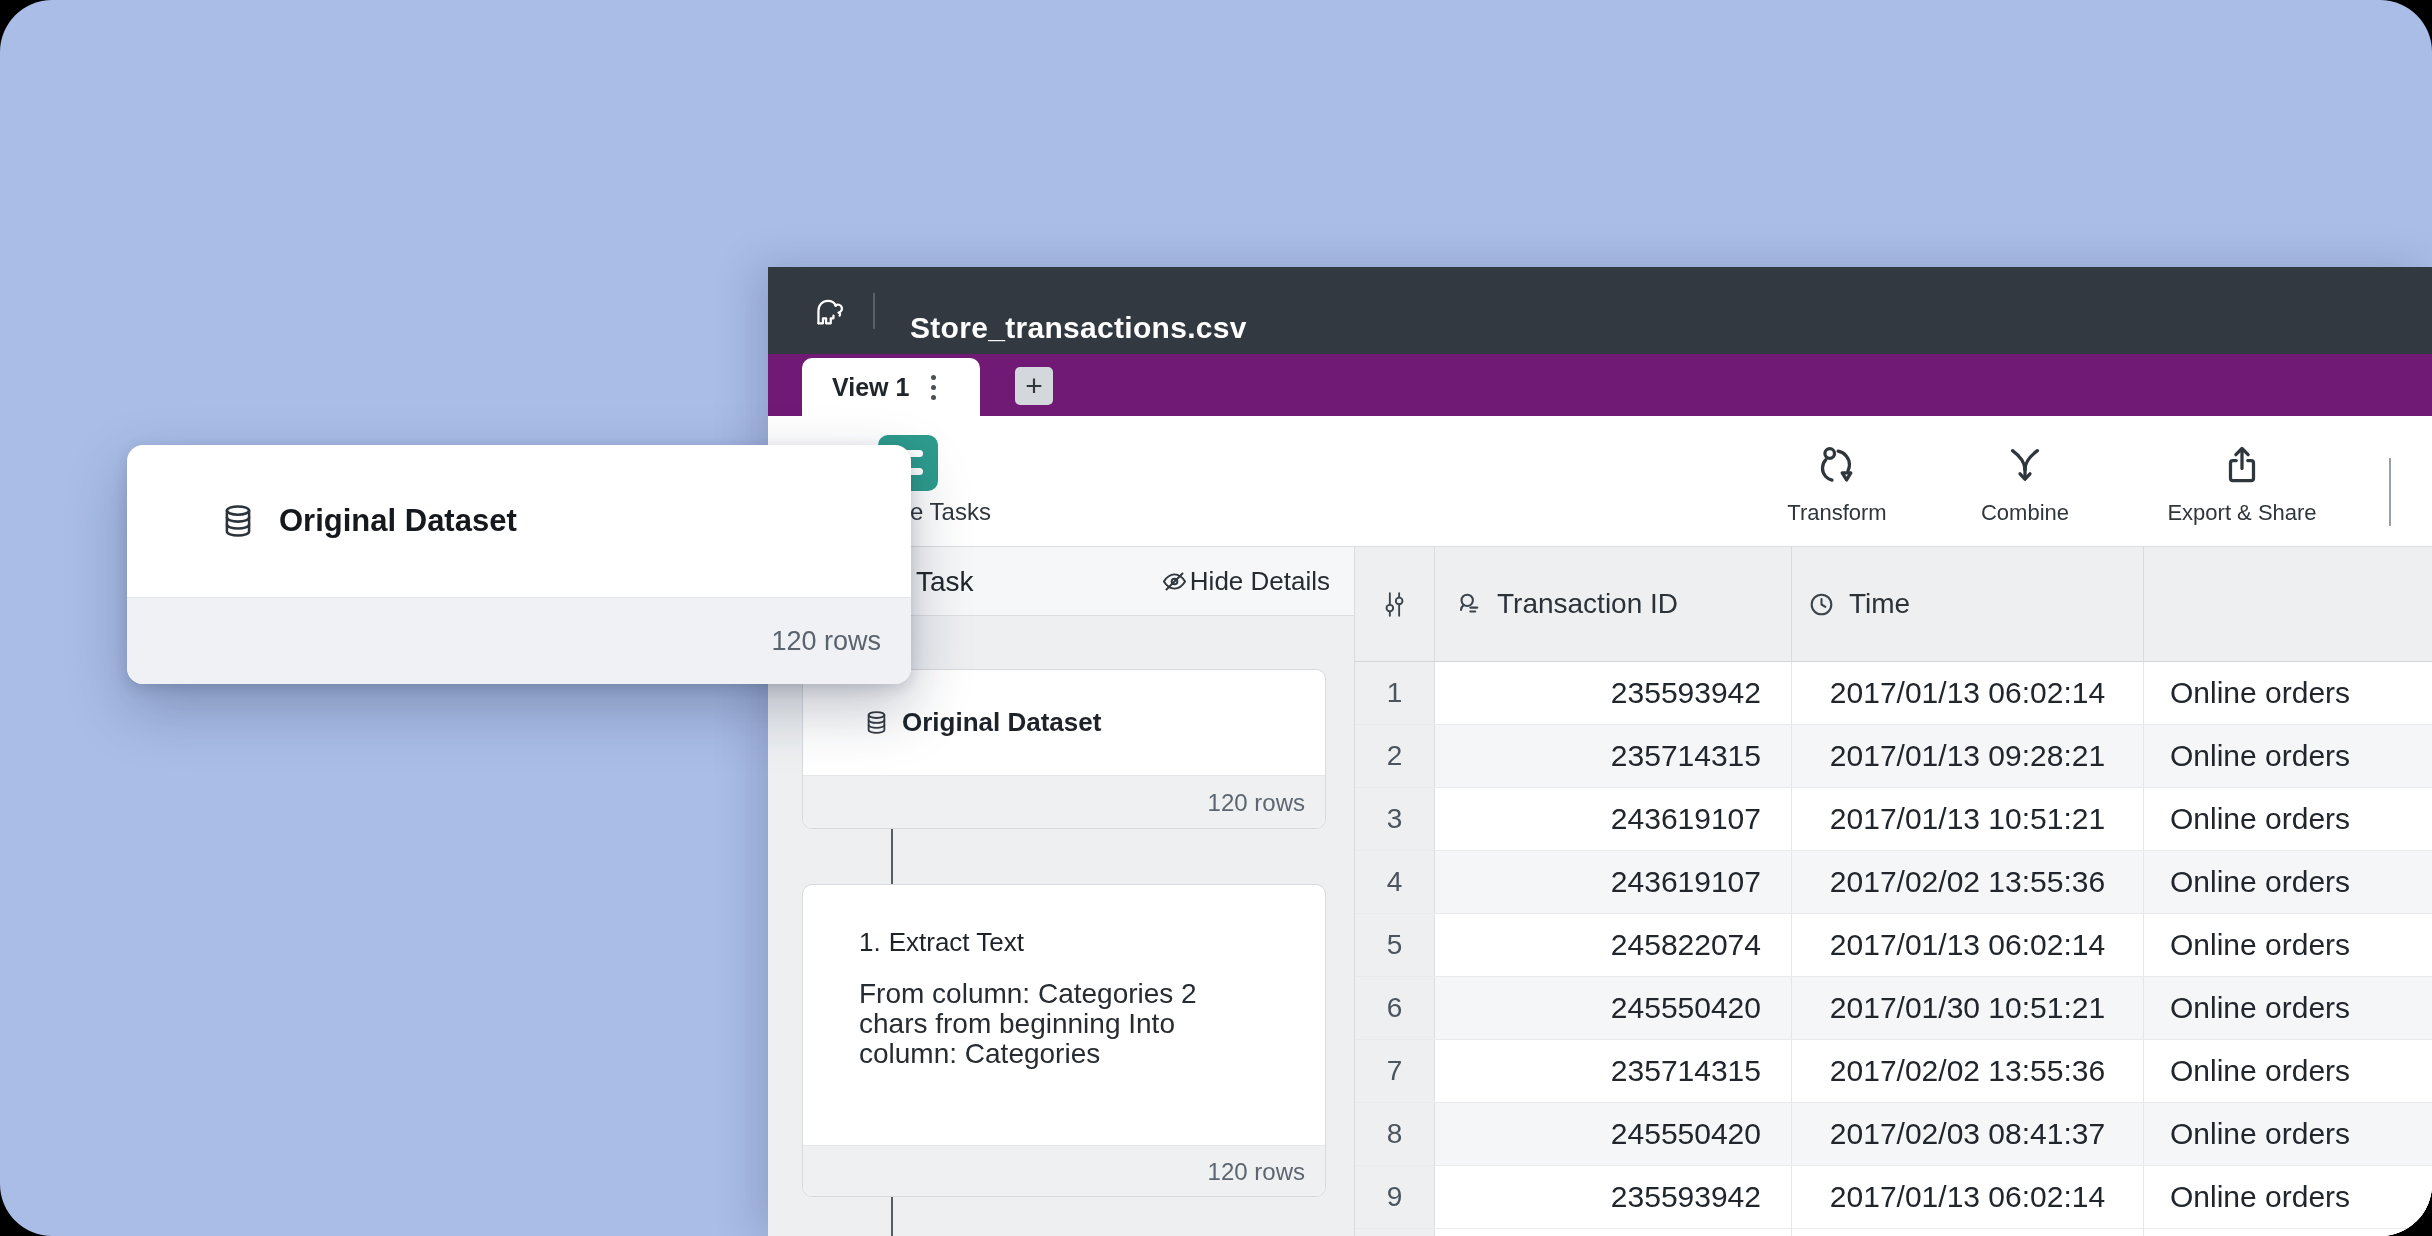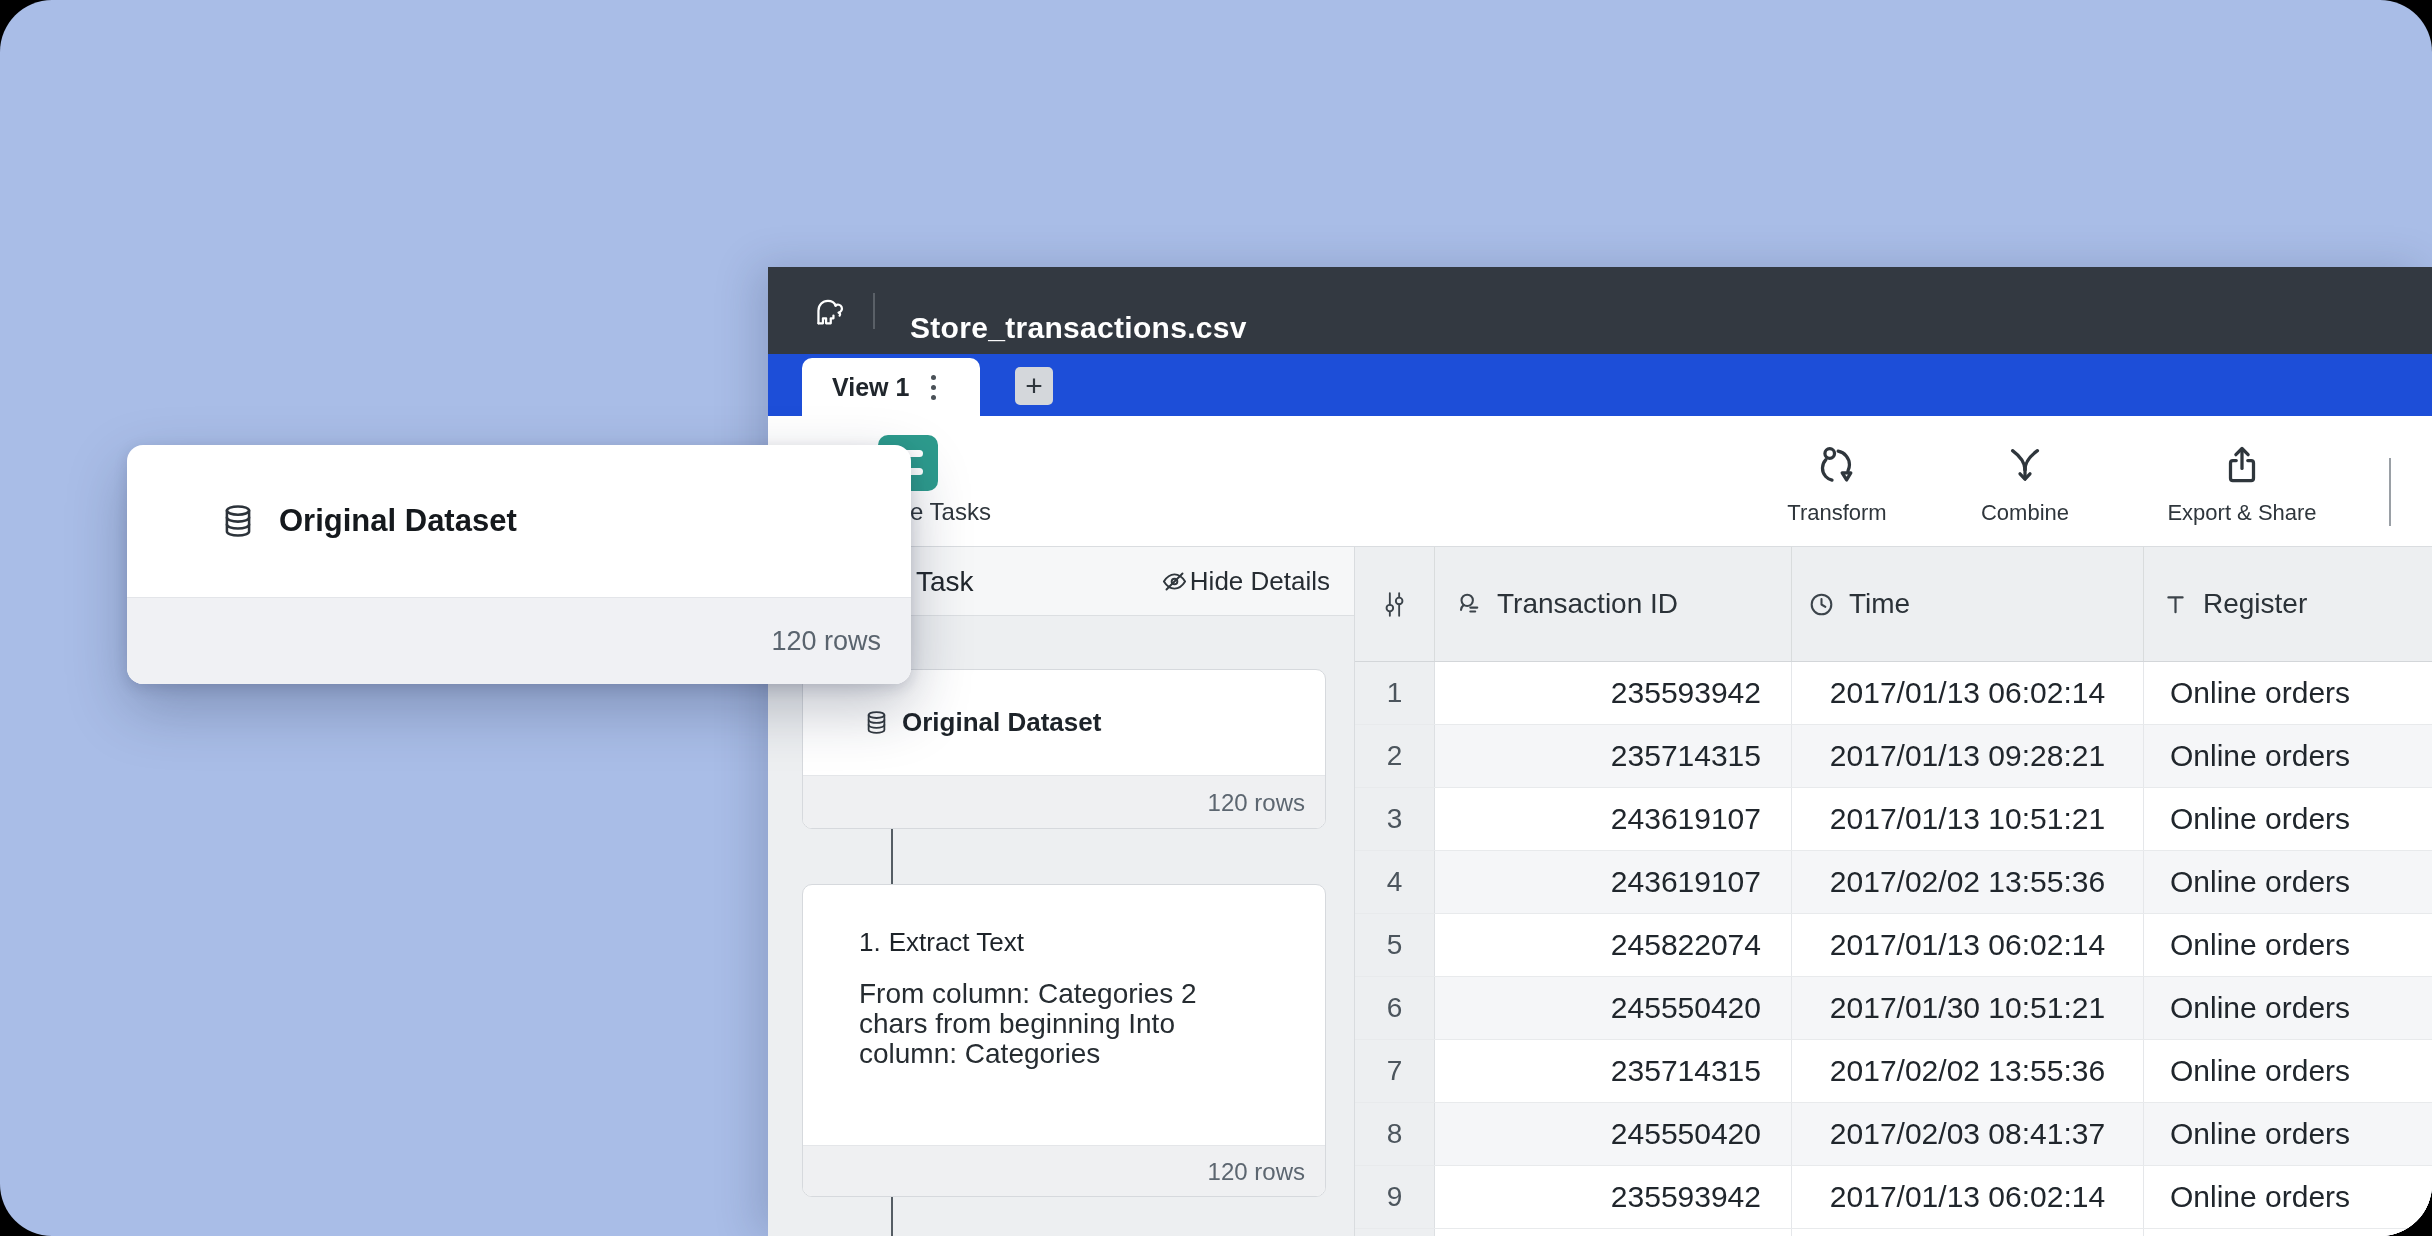--- a/index.html
+++ b/index.html
@@ -8,21 +8,21 @@
   .stage { position:absolute; inset:0; width:2432px; height:1236px; background:#a9bde7; border-radius:52px; overflow:hidden; }
 
   
   .app { position:absolute; left:768px; top:267px; width:1664px; height:969px; background:#fff; box-shadow:-12px 0 40px rgba(30,40,70,.18); }
 
   .titlebar { position:absolute; left:0; top:0; width:100%; height:87px; background:#333941; display:flex; align-items:center; }
   .logo-wrap { position:absolute; left:44px; top:26px; width:36px; height:36px; color:#fff; }
   .tb-divider { position:absolute; left:105px; top:26px; width:2px; height:36px; background:#5a6067; }
   .tb-title { position:absolute; left:142px; top:0; line-height:87px; font-size:30px; font-weight:600; color:#ffffff; letter-spacing:.3px;margin-top:17px; }
 
-  .tabstrip { position:absolute; left:0; top:87px; width:100%; height:62px; background:#1d4ed8; }
+  .tabstrip { position:absolute; left:0; top:87px; width:100%; height:62px; background:#701a75; }
   .tab { position:absolute; left:34px; top:4px; width:178px; height:58px; background:#fff; border-radius:10px 10px 0 0; display:flex; align-items:center; }
   .tab-label { margin-left:30px; font-size:25px; font-weight:700; color:#20262c; }
   .kebab { margin-left:22px; display:flex; flex-direction:column; gap:5px; cursor:pointer; }
   .kebab i { width:5px; height:5px; border-radius:50%; background:#4a5158; }
   .plus-btn { position:absolute; left:247px; top:13px; width:38px; height:38px; background:#d4d7db; border-radius:5px; display:flex; align-items:center; justify-content:center; font-size:30px; font-weight:400; color:#2f363c; cursor:pointer; }
 
   .toolbar { position:absolute; left:0; top:149px; width:100%; height:130px; background:#ffffff; }
   .tool-btn { position:absolute; top:18px; width:200px; height:104px; display:flex; flex-direction:column; align-items:center; gap:12px; padding-top:8px; cursor:pointer; color:#2f363c; }
   .tool-btn svg { width:46px; height:46px; }
   .tool-btn .tlabel { font-size:22px; color:#2f363c; }
@@ -238,26 +238,20 @@
             </svg>
             <span>Transaction ID</span>
           </div>
           <div class="th th-time">
             <svg class="ticon" viewBox="0 0 24 24" fill="none" stroke="currentColor" stroke-width="1.6" stroke-linecap="round" stroke-linejoin="round">
               <circle cx="12" cy="12" r="7.6"></circle>
               <path d="M12 7.8V12l3 1.8"></path>
             </svg>
             <span>Time</span>
           </div>
-          <div class="th th-reg">
-            <svg class="ticon" viewBox="0 0 24 24" fill="none" stroke="currentColor" stroke-width="1.7" stroke-linecap="round">
-              <path d="M6.5 6.5h11M12 6.5v11.5"></path>
-            </svg>
-            <span>Register</span>
-          </div>
         </div>
 
         <div class="tbody">
           <div class="trow">
             <div class="td num">1</div>
             <div class="td txn">235593942</div>
             <div class="td time">2017/01/13 06:02:14</div>
             <div class="td reg">Online orders</div>
           </div>
           <div class="trow alt">

